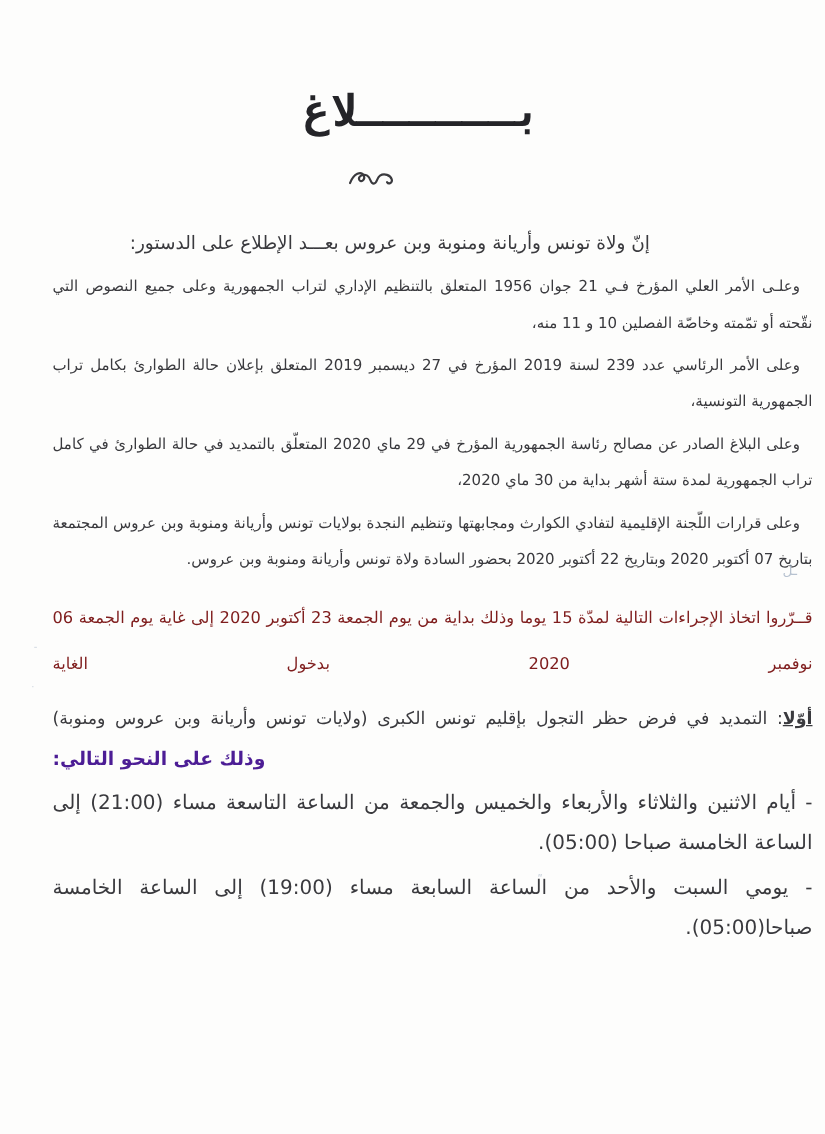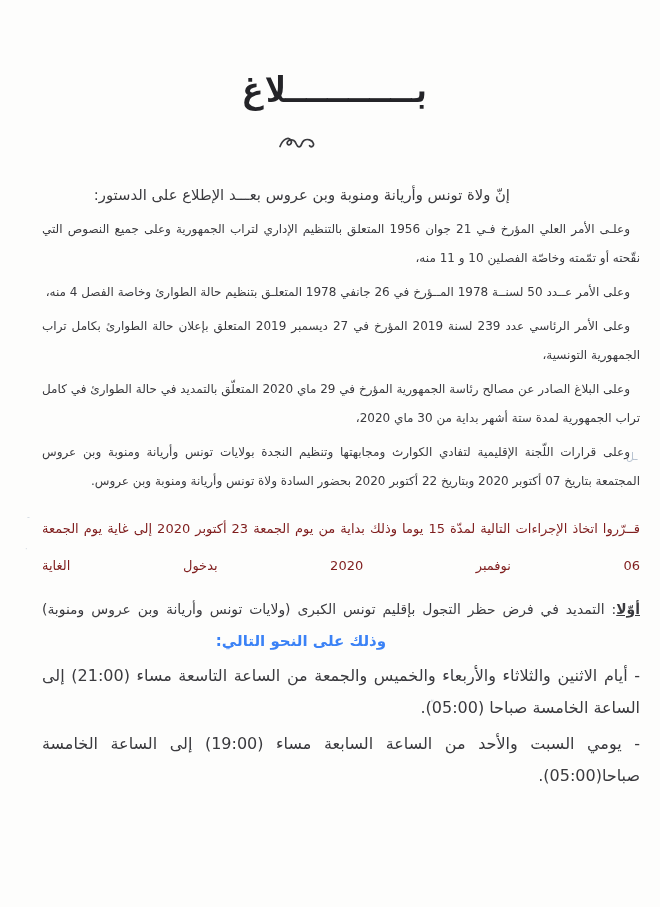--- a/index.html
+++ b/index.html
@@ -22,21 +22,21 @@
   .doc-title{
     position:absolute;top:70px;left:243px;
     font-size:35px;font-weight:bold;color:#242428;
     white-space:nowrap;
     font-family:Liberation Mono, monospace;
   }
   .ornament{
     position:absolute;top:134px;left:279px;width:40px;height:17px;
   }
   .content{
-    position:absolute;top:168px;right:20px;left:42px;
+    position:absolute;top:168px;right:10px;left:42px;
   }
   .content p{margin:0;}
   .intro{
     font-size:14.8px;line-height:30px;text-align:justify;
     text-indent:130px;margin-top:12px !important;margin-bottom:5px !important;
   }
   .clause{
     font-size:12px;line-height:29px;text-align:justify;
     text-indent:10px;margin-bottom:5px !important;
   }
@@ -50,21 +50,21 @@
     margin-top:14px !important;margin-bottom:8px !important;
   }
   .measure{
     font-size:13.9px;line-height:30px;text-align:justify;text-align-last:justify;
     margin-top:10px !important;
   }
   .measure .label{
     font-weight:bold;text-decoration:underline;
   }
   .subheading{
-    font-size:15px;font-weight:bold;color:#3b82f6;text-align:center;
+    font-size:15px;font-weight:bold;color:#4c1d95;text-align:left;
     margin:8px 80px 0 0 !important;
   }
   .curfew{
     font-size:16px;line-height:32px;text-align:justify;
     margin-top:10px !important;
   }
   .curfew + .curfew{margin-top:4px !important;}
   .scan-artifact{
     position:absolute;color:#7f93ad;opacity:.55;font-size:10px;
     pointer-events:none;
@@ -84,21 +84,20 @@
 
   <svg class="ornament" viewBox="0 0 40 16" xmlns="http://www.w3.org/2000/svg">
     <path d="M1 12 C4 4 10 2 12 6 C13.6 9.2 9.6 12 8.4 9.4 C7.2 6.8 11.4 4 14.8 6 C18 8 17 12.4 20 12.4 C23 12.4 22 8 25 6 C28.4 3.8 33.4 5.6 34.4 9 C35.2 11.6 32 13.4 30.6 11.2" fill="none" stroke="#3a3a3e" stroke-width="1.7" stroke-linecap="round"></path>
   </svg>
 
   <div class="content">
 
     <p class="intro">إنّ ولاة تونس وأريانة ومنوبة وبن عروس بعـــد الإطلاع على الدستور:</p>
 
     <p class="clause">وعلـى الأمر العلي المؤرخ فـي 21 جوان 1956 المتعلق بالتنظيم الإداري لتراب الجمهورية وعلى جميع النصوص التي نقّحته أو تمّمته وخاصّة الفصلين 10 و 11 منه،</p>
-    <p class="clause">وعلى الأمر عــدد 50 لسنــة 1978 المــؤرخ في 26 جانفي 1978 المتعلـق بتنظيم حالة الطوارئ وخاصة الفصل 4 منه،</p>
     <p class="clause">وعلى الأمر الرئاسي عدد 239 لسنة 2019 المؤرخ في 27 ديسمبر 2019 المتعلق بإعلان حالة الطوارئ بكامل تراب الجمهورية التونسية،</p>
     <p class="clause">وعلى البلاغ الصادر عن مصالح رئاسة الجمهورية المؤرخ في 29 ماي 2020 المتعلّق بالتمديد في حالة الطوارئ في كامل تراب الجمهورية لمدة ستة أشهر بداية من 30 ماي 2020،</p>
     <p class="clause">وعلى قرارات اللّجنة الإقليمية لتفادي الكوارث ومجابهتها وتنظيم النجدة بولايات تونس وأريانة ومنوبة وبن عروس المجتمعة بتاريخ 07 أكتوبر 2020 وبتاريخ 22 أكتوبر 2020 بحضور السادة ولاة تونس وأريانة ومنوبة وبن عروس.</p>
 
 
     <p class="decision">قــرّروا اتخاذ الإجراءات التالية لمدّة 15 يوما وذلك بداية من يوم الجمعة 23 أكتوبر 2020 إلى غاية يوم الجمعة 06 نوفمبر 2020 بدخول الغاية</p>
 
     <p class="measure"><span class="label">أوّلا</span><span>: التمديد في فرض حظر التجول بإقليم تونس الكبرى (ولايات تونس وأريانة وبن عروس ومنوبة)</span></p>
 
     <p class="subheading">وذلك على النحو التالي:</p>

